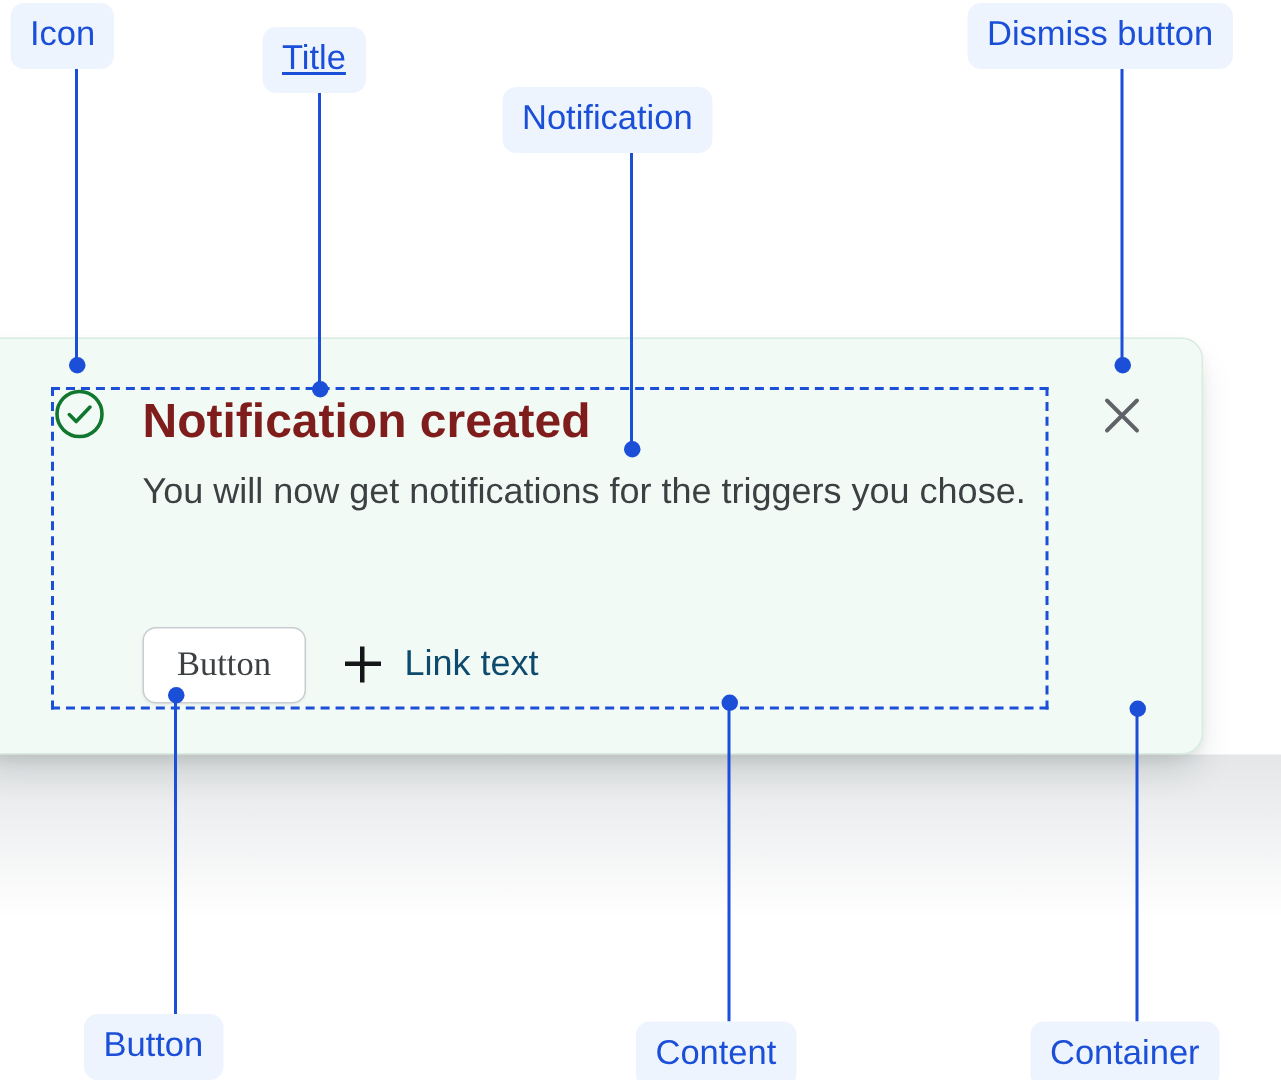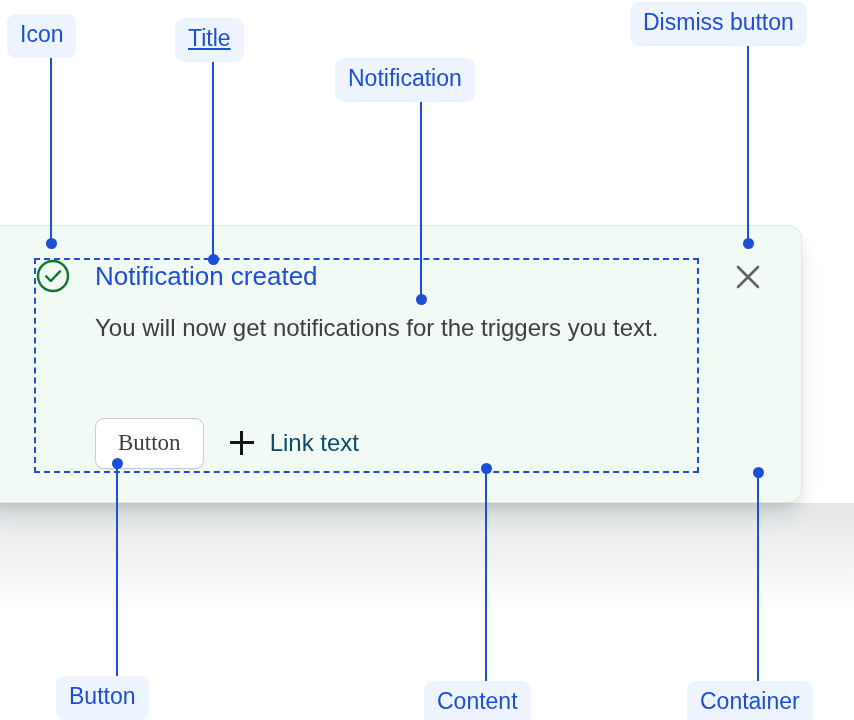--- a/index.html
+++ b/index.html
@@ -75,23 +75,23 @@
   #status-icon {
     position: absolute;
     left: 35px; top: 258px;
     width: 36px; height: 36px;
   }
 
   
   #notif-title {
     position: absolute;
     left: 95px; top: 261px;
-    font-size: 26px;
-    font-weight: normal;
-    color: #1d4ed8;
+    font-size: 32px;
+    font-weight: bold;
+    color: #7f1d1d;
     line-height: 1.2;
     white-space: nowrap;
   }
 
   
   #notif-desc {
     position: absolute;
     left: 95px; top: 308px;
     width: 600px;
     font-size: 24px;
@@ -161,49 +161,49 @@
 
 <span id="status-icon">
   <svg width="36" height="36" viewBox="0 0 36 36" aria-hidden="true">
     <circle cx="18" cy="18" r="15" fill="none" stroke="#11762e" stroke-width="2.4"></circle>
     <path d="M11.2 18.4 L15.8 23 L25 13.4" fill="none" stroke="#11762e" stroke-width="2.4" stroke-linecap="round" stroke-linejoin="round"></path>
   </svg>
 </span>
 
 <div id="notif-title">Notification created</div>
 
-<div id="notif-desc">You will now get notifications for the triggers you text.</div>
+<div id="notif-desc">You will now get notifications for the triggers you chose.</div>
 
 <div id="actions-row">
   <button id="action-button">Button</button>
   <span id="action-link">
     <span id="plus-icon"></span>
     <span id="action-link-text">Link text</span>
   </span>
 </div>
 
 <span id="dismiss-button">
   <svg width="30" height="30" viewBox="0 0 30 30" aria-hidden="true">
     <path d="M5 5 L25 25 M25 5 L5 25" stroke="#5f6368" stroke-width="2.6" stroke-linecap="round"></path>
   </svg>
 </span>
 
 <div id="annotation-layer">
     <div class="anno-line" style="left: 50px; top: 42px; height: 201px;"></div>
     <div class="anno-dot" style="left: 45.5px; top: 237.5px;"></div>
-    <div class="anno-chip" style="left: 7px; top: 2px; margin-top: 12px;">Icon</div>
+    <div class="anno-chip" style="left: 7px; top: 2px;">Icon</div>
     <div class="anno-line" style="left: 212px; top: 58px; height: 201px;"></div>
     <div class="anno-dot" style="left: 207.5px; top: 253.5px;"></div>
     <div class="anno-chip" style="left: 175px; top: 18px; text-decoration: underline;">Title</div>
     <div class="anno-line" style="left: 420px; top: 98px; height: 201px;"></div>
     <div class="anno-dot" style="left: 415.5px; top: 293.5px;"></div>
     <div class="anno-chip" style="left: 335px; top: 58px;">Notification</div>
     <div class="anno-line" style="left: 747px; top: 42px; height: 201px;"></div>
     <div class="anno-dot" style="left: 742.5px; top: 237.5px;"></div>
-    <div class="anno-chip" style="left: 630px; top: 2px; text-align: center;">Dismiss button</div>
+    <div class="anno-chip" style="left: 645px; top: 2px; text-align: center;">Dismiss button</div>
     <div class="anno-line" style="left: 116px; top: 468px; height: 208px;"></div>
     <div class="anno-dot" style="left: 111.5px; top: 457.5px;"></div>
     <div class="anno-chip" style="left: 56px; top: 676px;">Button</div>
     <div class="anno-line" style="left: 485px; top: 473px; height: 208px;"></div>
     <div class="anno-dot" style="left: 480.5px; top: 462.5px;"></div>
     <div class="anno-chip" style="left: 424px; top: 681px;">Content</div>
     <div class="anno-line" style="left: 757px; top: 477px; height: 204px;"></div>
     <div class="anno-dot" style="left: 752.5px; top: 466.5px;"></div>
     <div class="anno-chip" style="left: 687px; top: 681px;">Container</div>
   </div>

